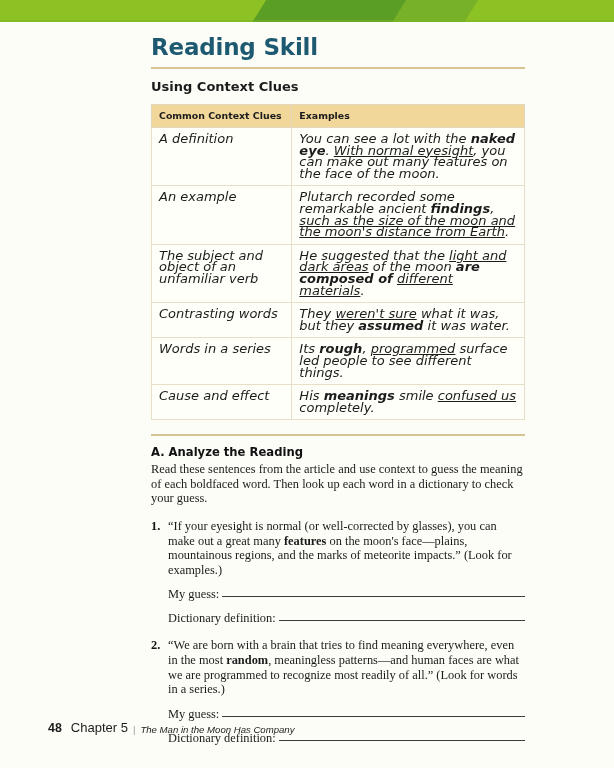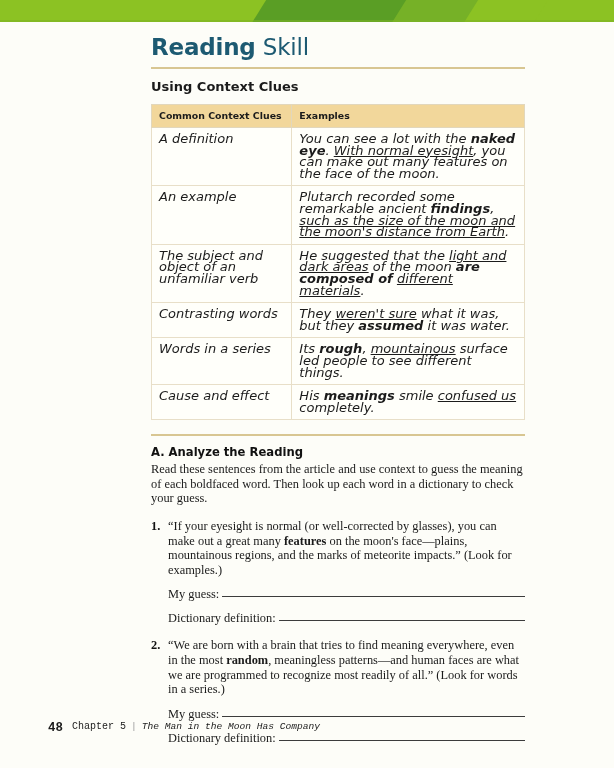--- a/index.html
+++ b/index.html
@@ -78,21 +78,21 @@
   .title {
     font-family: "DejaVu Sans", sans-serif;
     font-size: 23px;
     color: #1d5a72;
     letter-spacing: -0.2px;
     line-height: 1;
     margin: 0 0 8px 0;
     white-space: nowrap;
   }
   .title .t-bold { font-weight: bold; }
-  .title .t-light { font-weight: normal; margin-top: 24px; }
+  .title .t-light { font-weight: bold; margin-top: 24px; }
 
   .rule-gold {
     height: 2px;
     background: #d8c692;
     width: 100%;
     margin: 0;
   }
 
   
   .intro {
@@ -212,33 +212,33 @@
     height: 10px;
     position: relative;
     top: -1px;
   }
 
   
   .footer {
     position: absolute;
     left: 48px;
     bottom: 33px;
-    font-family: Liberation Mono, monospace;
+    font-family: Liberation Sans, sans-serif;
     font-size: 9.6px;
     color: #1b1b1b;
     display: flex;
-    align-items: flex-start;
+    align-items: flex-end;
     white-space: nowrap;
   }
   .footer .pgnum {
     font-weight: bold;
     font-size: 12.4px;
     margin-right: 9px;
   }
-  .footer .chapter { font-size: 10px; }
+  .footer .chapter { font-size: 13px; }
   .footer .sep { margin: 0 5px; color: #9a9a9a; }
   .footer .bookname { font-style: italic; font-size: 9.6px; }
 </style>
 </head>
 <body>
 
 <div class="banner">
   <div class="banner-shape-a"></div>
   <div class="banner-shape-b"></div>
   <div class="banner-shape-c"></div>
@@ -276,21 +276,21 @@
           <tr>
             <td class="c1">The subject and object of an unfamiliar verb</td>
             <td class="c2">He suggested that the <u>light and dark areas</u> of the moon <b>are composed of</b> <u>different materials</u>.</td>
           </tr>
           <tr>
             <td class="c1">Contrasting words</td>
             <td class="c2">They <u>weren't sure</u> what it was, but they <b>assumed</b> it was water.</td>
           </tr>
           <tr>
             <td class="c1">Words in a series</td>
-            <td class="c2">Its <b>rough</b>, <u>mountainous</u> surface led people to see different things.</td>
+            <td class="c2">Its <b>rough</b>, <u>programmed</u> surface led people to see different things.</td>
           </tr>
           <tr>
             <td class="c1">Cause and effect</td>
             <td class="c2">His <b>meanings</b> smile <u>confused us</u> completely.</td>
           </tr>
         </tbody>
     </table>
 
     <div class="section-a">
       <div class="rule-gold-2"></div>

